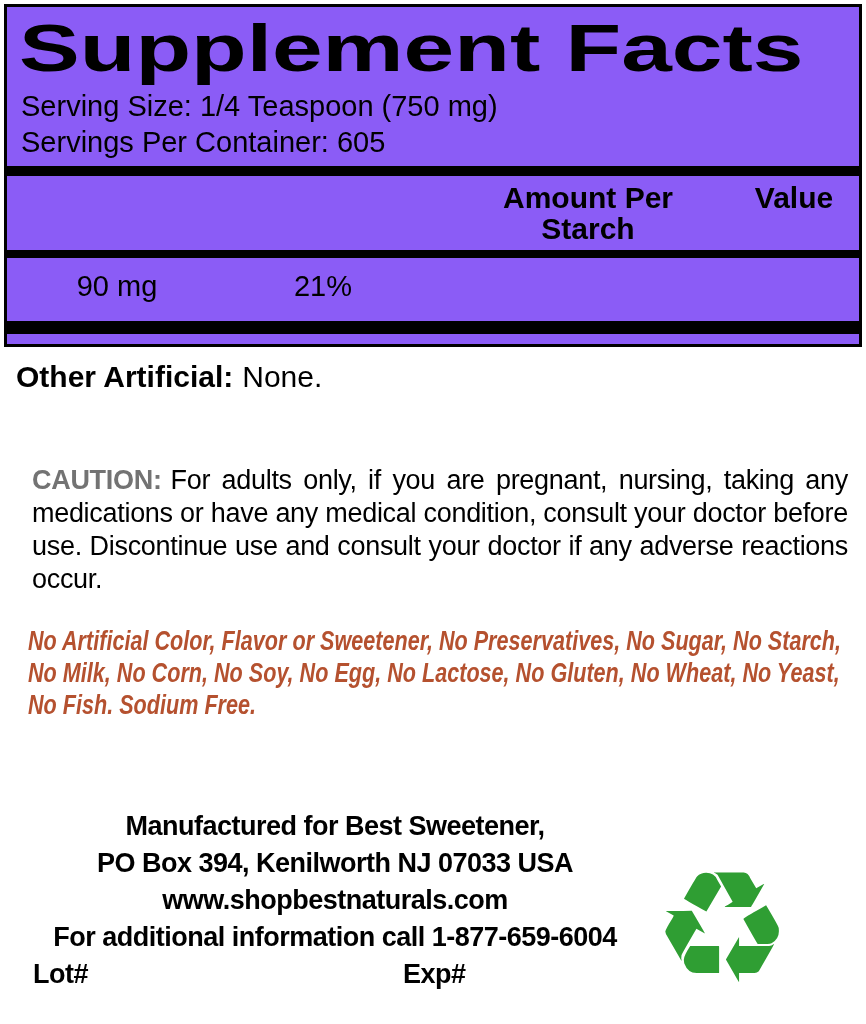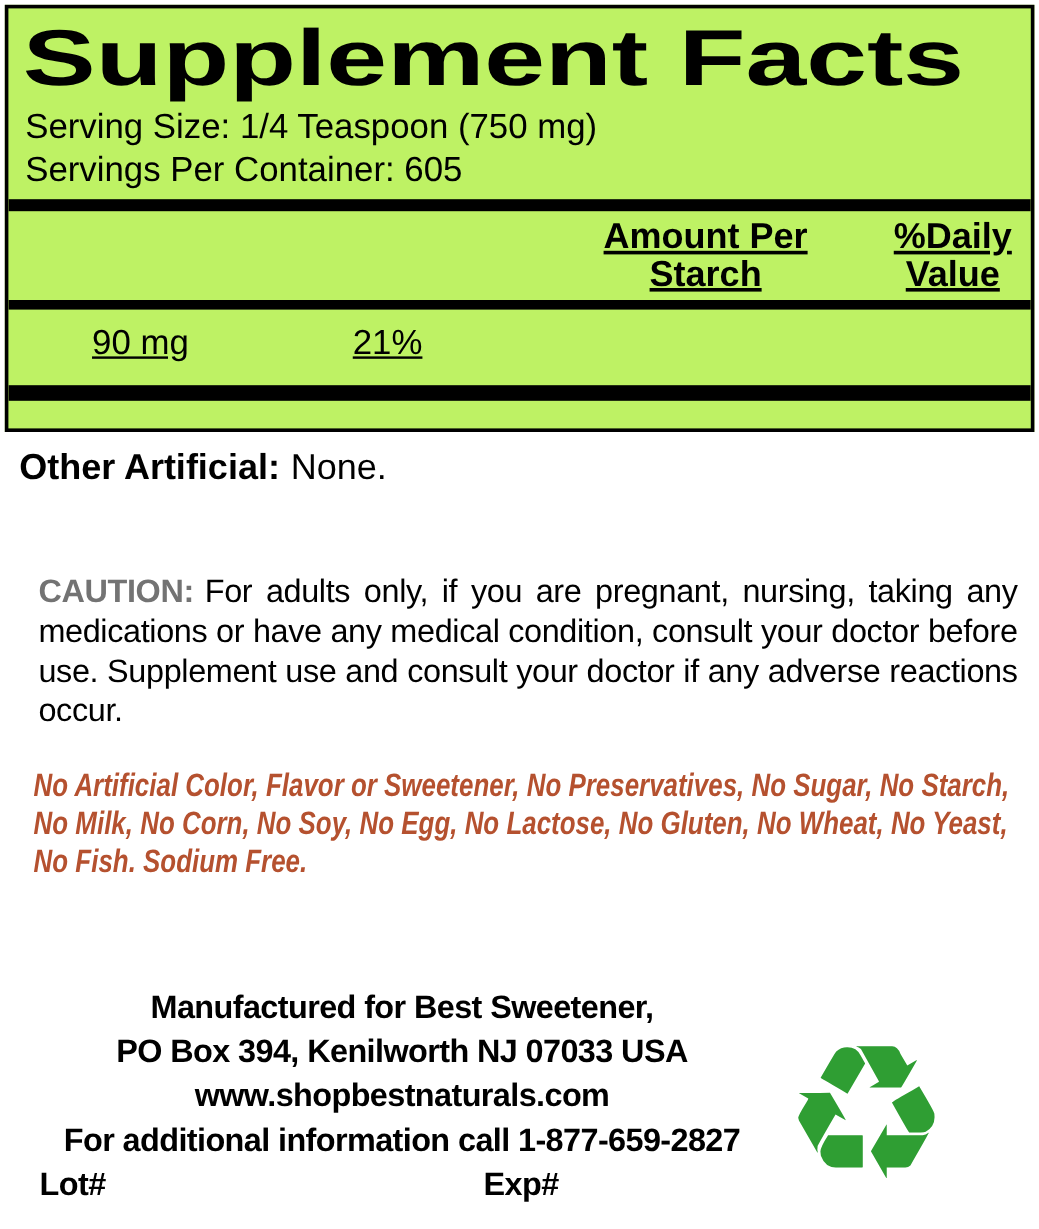--- a/index.html
+++ b/index.html
@@ -10,23 +10,23 @@
     color: #000;
     position: relative;
     overflow: hidden;
   }
   .page { position: relative; width: 866px; height: 1024px; background: #fff; }
 
   
   .facts-box {
     margin: 4px 4px 0 4px;
     border: 3px solid #000;
-    padding-bottom: 23px;
+    padding-bottom: 10px;
     overflow: hidden;
-    background: #bef264;
+    background: #8b5cf6;
   }
   .title-wrap { padding: 5px 0 2px 12px; overflow: hidden; }
   .facts-title {
     display: inline-block;
     font-weight: bold;
     font-size: 66px;
     line-height: 1.12;
     white-space: nowrap;
     letter-spacing: 0px;
     transform: scaleX(1.38);
@@ -35,21 +35,21 @@
   .serving-line {
     font-size: 29px;
     line-height: 36px;
     padding-left: 14px;
   }
   .bar { background: #000; width: 100%; }
   .bar-top { height: 10px; margin-top: 6px; }
   .bar-mid { height: 8px; }
   .bar-bottom { height: 13px; }
 
-  .cols { display: flex; align-items: flex-start; text-decoration: underline; }
+  .cols { display: flex; align-items: flex-start; }
   .col-name { flex: 1 1 auto; padding-left: 14px; }
   .col-amount { width: 220px; flex: 0 0 220px; margin-right: 31px; text-align: center; }
   .col-dv { width: 130px; flex: 0 0 130px; text-align: center; }
 
   .hdr-row { padding: 6px 0 6px 0; }
   .hdr-cell { font-weight: bold; font-size: 30px; line-height: 31px; }
 
   .nutrient-row { padding: 11px 0 17px 0; font-size: 29px; line-height: 35px; }
   .nutrient-source { padding-left: 22px; }
 
@@ -117,54 +117,53 @@
 
     <div class="bar bar-top"></div>
 
     <div class="cols hdr-row">
       <div class="col-name"></div>
       <div class="col-amount hdr-cell">
         <div>Amount Per</div>
         <div>Starch</div>
       </div>
       <div class="col-dv hdr-cell">
-        <div>%Daily</div>
         <div>Value</div>
       </div>
     </div>
 
     <div class="bar bar-mid"></div>
 
     <div class="cols nutrient-row">
       <div class="col-amount">90 mg</div>
       <div class="col-dv">21%</div>
     </div>
 
     <div class="bar bar-bottom"></div>
   </div>
 
   <div class="other-ing">
     <span class="other-ing-label">Other Artificial:</span><span>None.</span>
   </div>
 
   <div class="caution">
-    <span class="caution-label" id="caution-label" style="color: #737373;">CAUTION:</span><span>For adults only, if you are pregnant, nursing, taking any medications or have any medical condition, consult your doctor before use. Supplement use and consult your doctor if any adverse reactions occur.</span>
+    <span class="caution-label" id="caution-label" style="color: #737373;">CAUTION:</span><span>For adults only, if you are pregnant, nursing, taking any medications or have any medical condition, consult your doctor before use. Discontinue use and consult your doctor if any adverse reactions occur.</span>
   </div>
 
   <div class="claims" id="claims-block" style="color: rgb(181, 81, 47);">
     <div class="claim-line">No Artificial Color, Flavor or Sweetener, No Preservatives, No Sugar, No Starch,</div>
     <div class="claim-line">No Milk, No Corn, No Soy, No Egg, No Lactose, No Gluten, No Wheat, No Yeast,</div>
     <div class="claim-line">No Fish. Sodium Free.</div>
   </div>
 
   <div class="footer-text">
     <div class="footer-line">Manufactured for Best Sweetener,</div>
     <div class="footer-line">PO Box 394, Kenilworth NJ 07033 USA</div>
     <div class="footer-line">www.shopbestnaturals.com</div>
-    <div class="footer-line">For additional information call 1-877-659-2827</div>
+    <div class="footer-line">For additional information call 1-877-659-6004</div>
     <div class="lot-row">
       <span class="lot-cell">Lot#</span>
       <span class="exp-cell">Exp#</span>
     </div>
   </div>
 
   <div class="recycle" id="recycle-icon" style="color: rgb(47, 158, 51);">♻</div>
 
 </div>
 

